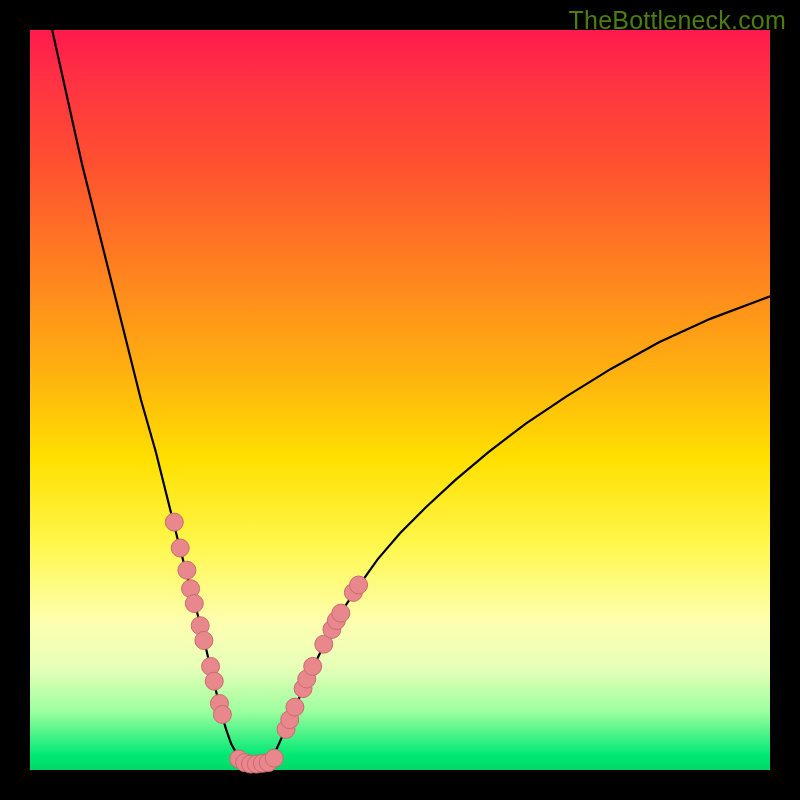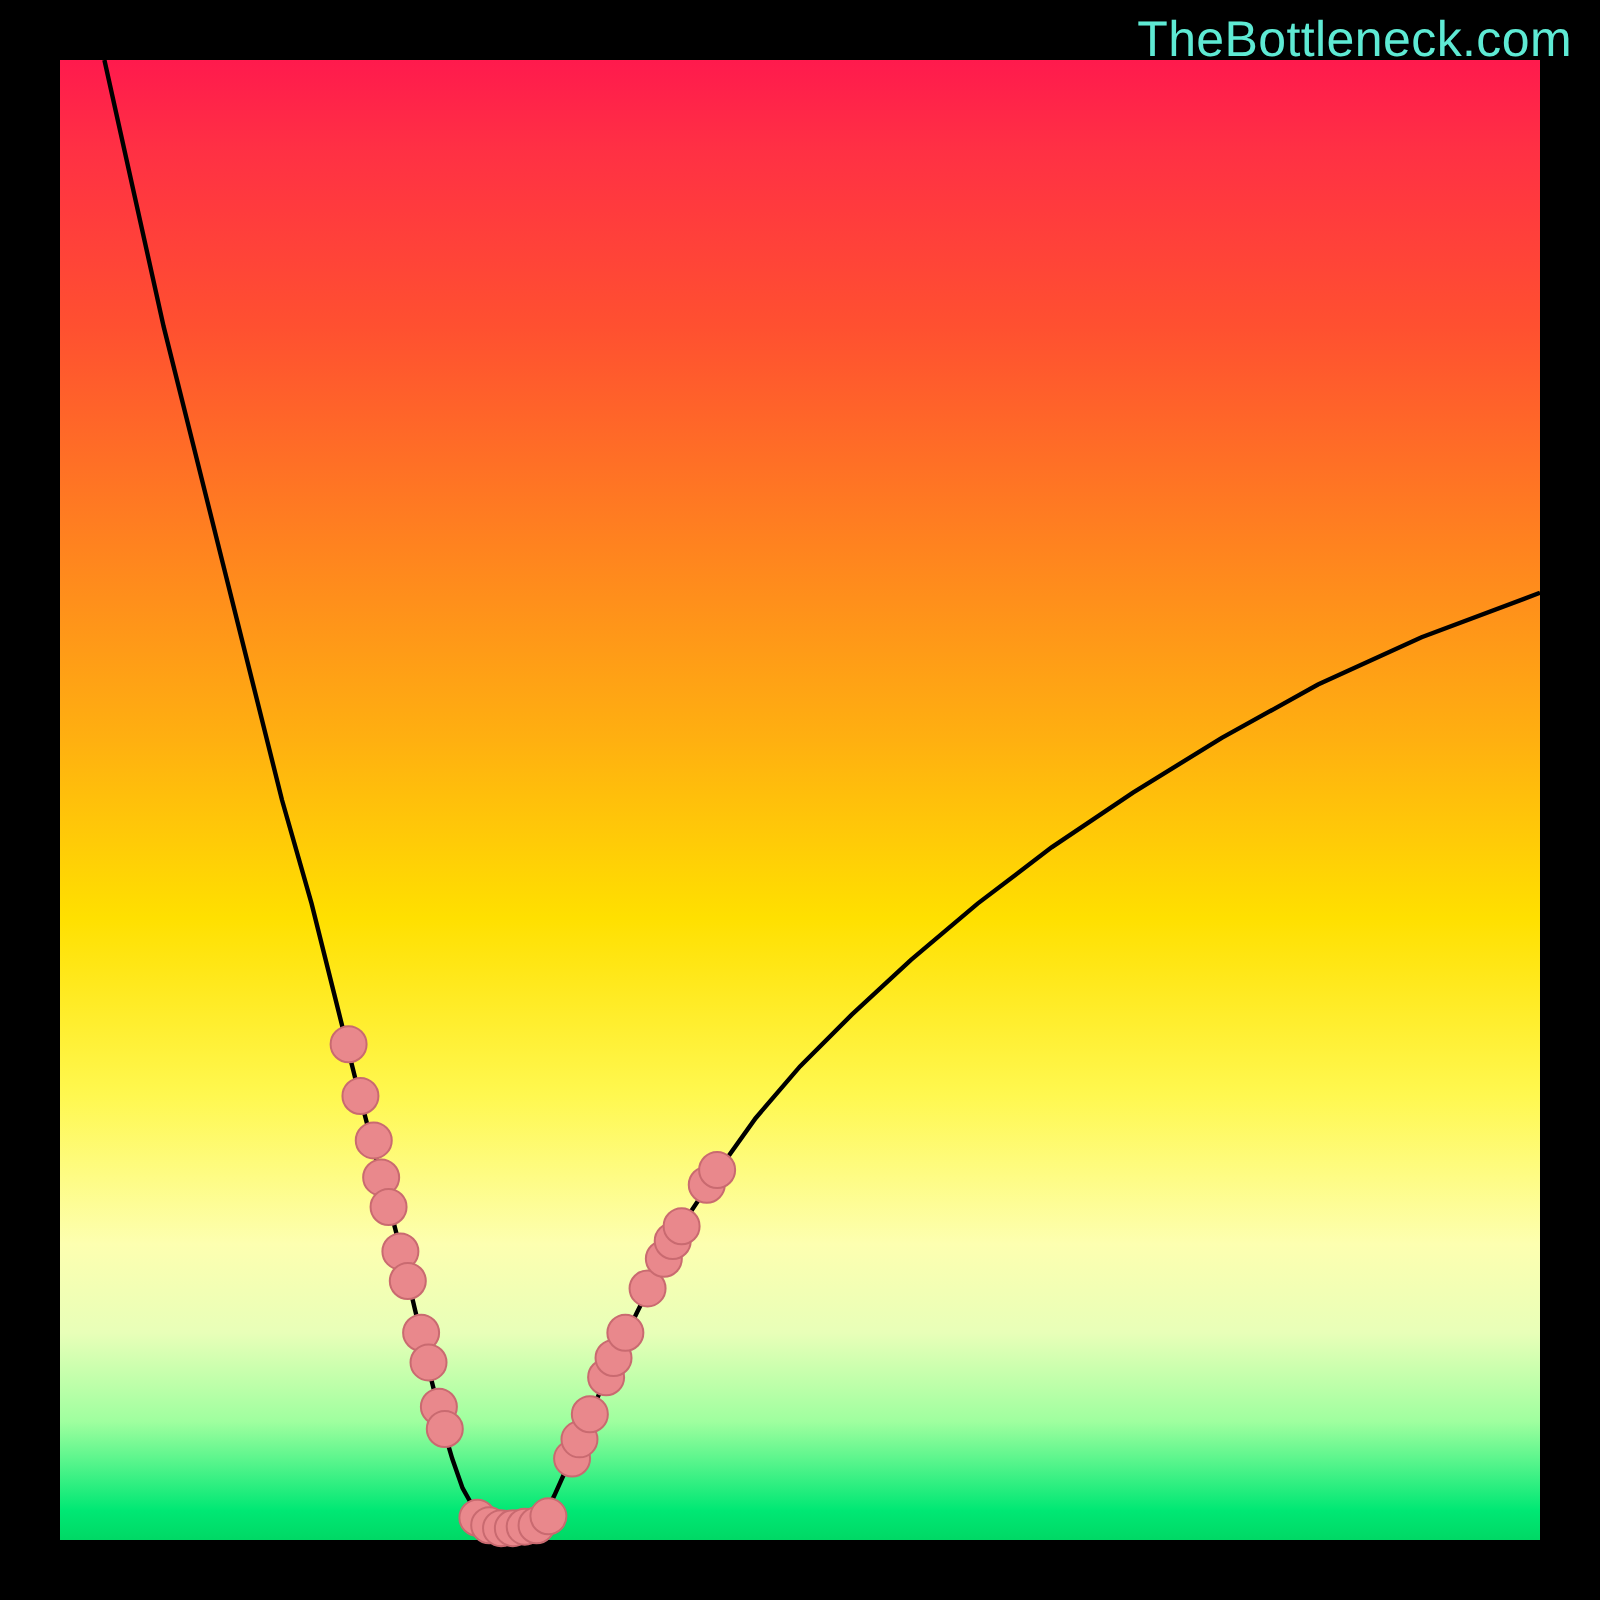--- a/index.html
+++ b/index.html
@@ -29,21 +29,21 @@
       #e8ffb8 86%,
       #9fff9f 92%,
       #00e874 98%,
       #00d865 100%
     );
   }
   .watermark {
     position: absolute;
     top: 6px;
     right: 14px;
-    color: #5eead4;
+    color: #4d7c0f;
     font-size: 25px;
     font-weight: 500;
     letter-spacing: 0.2px;
   }
   svg.curves {
     position: absolute;
     left: 0; top: 0;
     width: 740px;
     height: 740px;
     overflow: visible;

